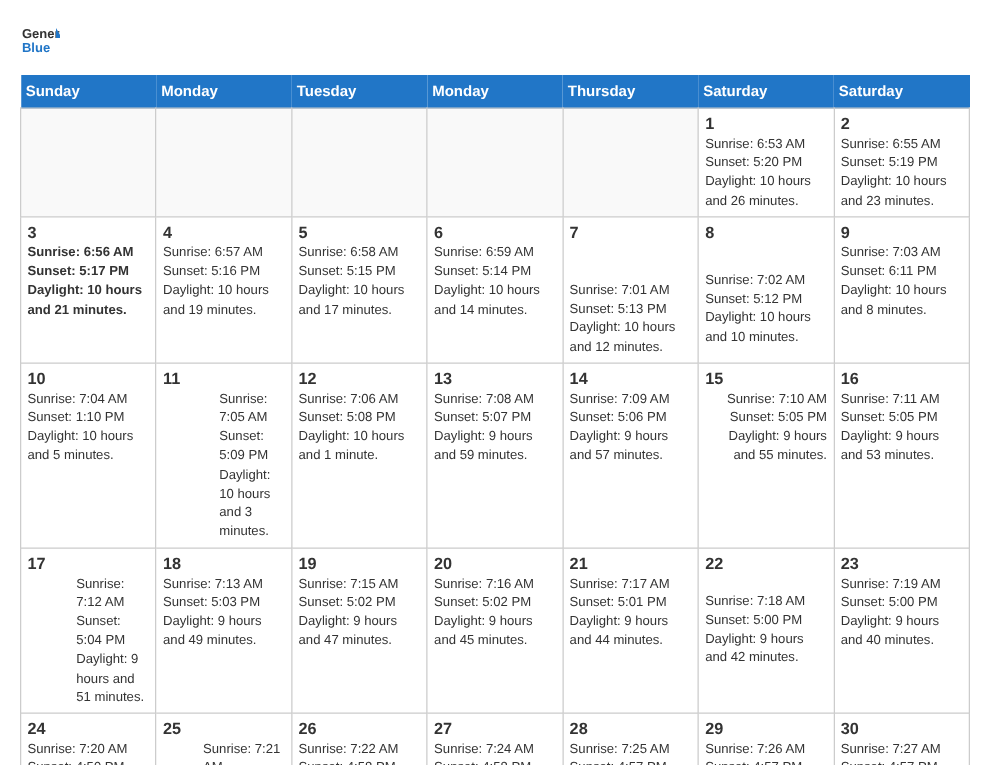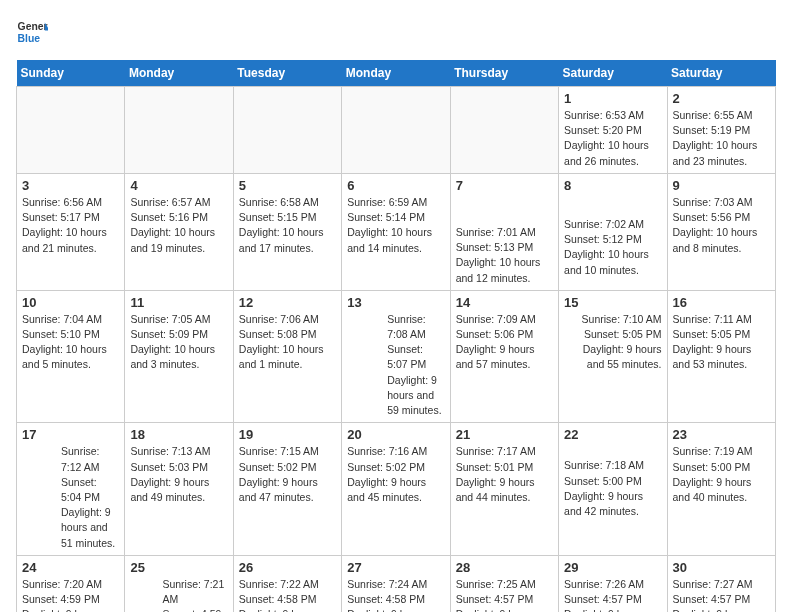--- a/index.html
+++ b/index.html
@@ -135,21 +135,21 @@
         <td>
           <span class="day-number">2</span>
           <div class="day-info" style="white-space: pre-line;">Sunrise: 6:55 AM
 Sunset: 5:19 PM
 Daylight: 10 hours and 23 minutes.</div>
         </td>
       </tr>
       <tr>
         <td>
           <span class="day-number">3</span>
-          <div class="day-info" style="white-space: pre-line;">Sunrise: 6:56 AM
+          <div class="day-info" style="white-space: pre-line; font-weight: bold;">Sunrise: 6:56 AM
 Sunset: 5:17 PM
 Daylight: 10 hours and 21 minutes.</div>
         </td>
         <td>
           <span class="day-number">4</span>
           <div class="day-info" style="white-space: pre-line;">Sunrise: 6:57 AM
 Sunset: 5:16 PM
 Daylight: 10 hours and 19 minutes.</div>
         </td>
         <td>
@@ -172,46 +172,46 @@
         </td>
         <td>
           <span class="day-number">8</span>
           <div class="day-info" style="white-space: pre-line; margin-top: 24px;">Sunrise: 7:02 AM
 Sunset: 5:12 PM
 Daylight: 10 hours and 10 minutes.</div>
         </td>
         <td>
           <span class="day-number">9</span>
           <div class="day-info" style="white-space: pre-line;">Sunrise: 7:03 AM
-Sunset: 5:56 PM
+Sunset: 6:11 PM
 Daylight: 10 hours and 8 minutes.</div>
         </td>
       </tr>
       <tr>
         <td>
           <span class="day-number">10</span>
           <div class="day-info" style="white-space: pre-line;">Sunrise: 7:04 AM
-Sunset: 5:10 PM
+Sunset: 1:10 PM
 Daylight: 10 hours and 5 minutes.</div>
         </td>
         <td>
           <span class="day-number">11</span>
-          <div class="day-info" style="white-space: pre-line;">Sunrise: 7:05 AM
+          <div class="day-info" style="white-space: pre-line; margin-left: 45px;">Sunrise: 7:05 AM
 Sunset: 5:09 PM
 Daylight: 10 hours and 3 minutes.</div>
         </td>
         <td>
           <span class="day-number">12</span>
           <div class="day-info" style="white-space: pre-line;">Sunrise: 7:06 AM
 Sunset: 5:08 PM
 Daylight: 10 hours and 1 minute.</div>
         </td>
         <td>
           <span class="day-number">13</span>
-          <div class="day-info" style="white-space: pre-line; margin-left: 40px;">Sunrise: 7:08 AM
+          <div class="day-info" style="white-space: pre-line;">Sunrise: 7:08 AM
 Sunset: 5:07 PM
 Daylight: 9 hours and 59 minutes.</div>
         </td>
         <td>
           <span class="day-number">14</span>
           <div class="day-info" style="white-space: pre-line;">Sunrise: 7:09 AM
 Sunset: 5:06 PM
 Daylight: 9 hours and 57 minutes.</div>
         </td>
         <td>

